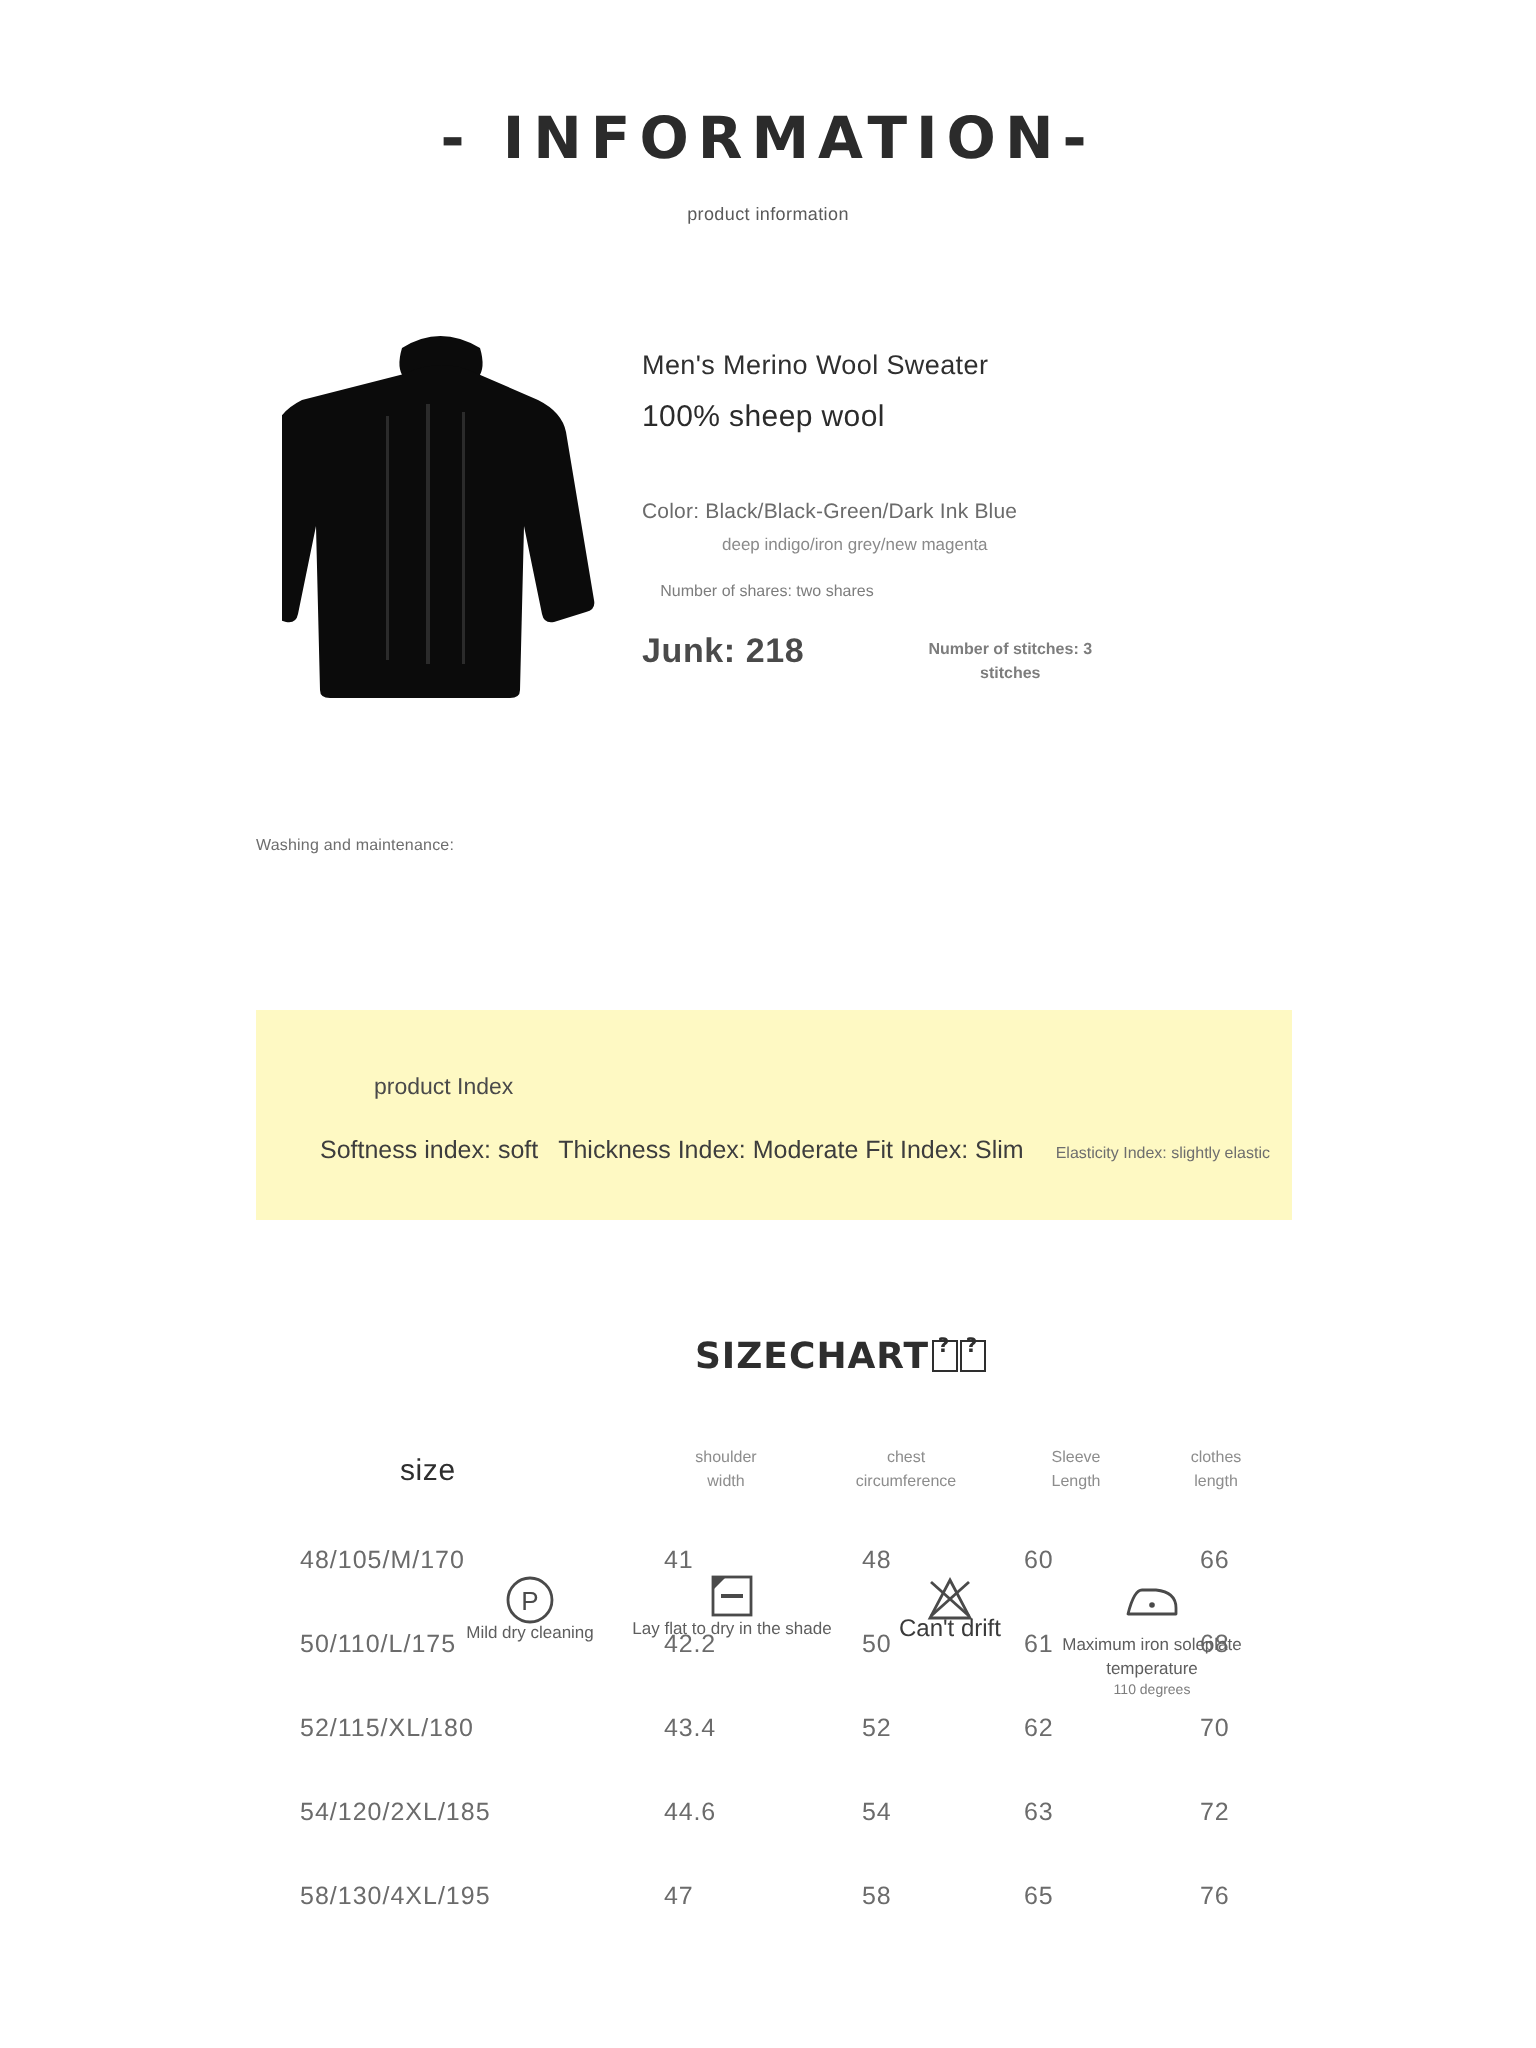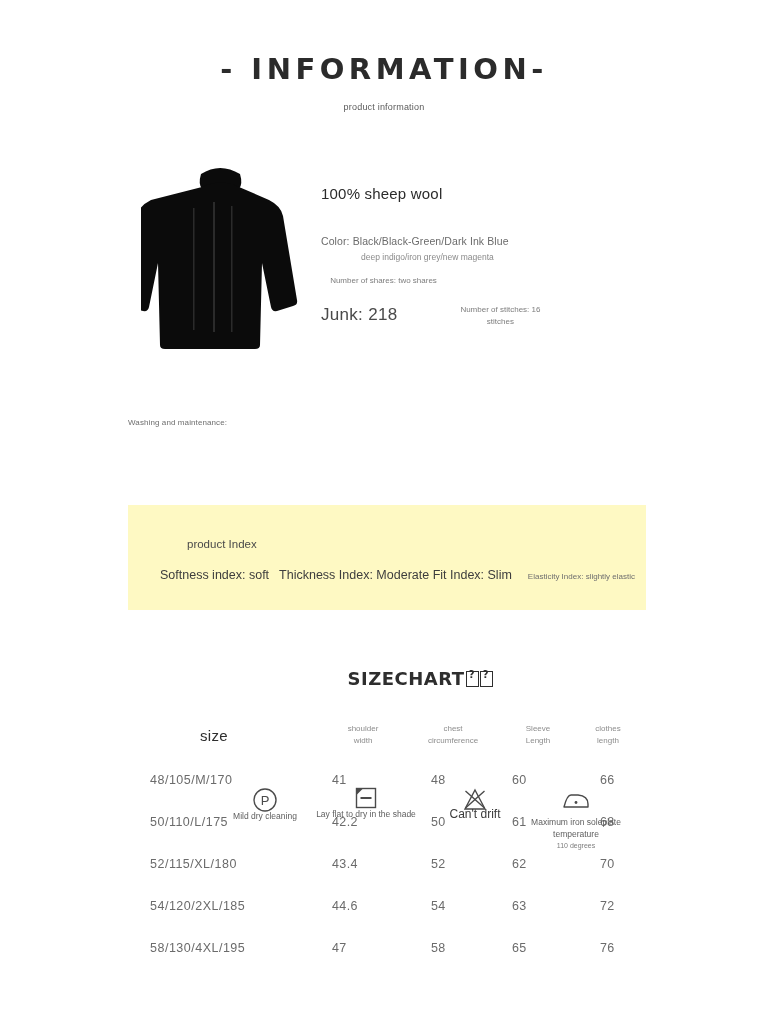--- a/index.html
+++ b/index.html
@@ -83,21 +83,22 @@
   #shares-line {
     margin-top: 14px;
     font-size: 8px;
     color: #7d7d7d;
     width: 125px;
     text-align: center;
   }
   #bottom-specs {
     margin-top: 16px;
     display: flex;
-    align-items: center;
+    align-items: flex-start;
+    font-weight: bold;
   }
   #junk-value {
     font-size: 17px;
     color: #4a4a4a;
     letter-spacing: 0.3px;
   }
   #stitches-line {
     margin-left: 53px;
     margin-top: 3px;
     font-size: 8px;
@@ -311,27 +312,28 @@
 
     <g opacity="0.13" fill="#ffffff">
       <rect x="72" y="46" width="2" height="130"></rect>
       <rect x="90" y="50" width="1.5" height="126"></rect>
       <rect x="52" y="52" width="1.5" height="122"></rect>
     </g>
   </svg>
 </div>
 
 <div id="product-info">
+  <div id="product-name">Men's Merino Wool Sweater</div>
   <div id="product-material">100% sheep wool</div>
   <div id="color-line-1">Color: Black/Black-Green/Dark Ink Blue</div>
   <div id="color-line-2">deep indigo/iron grey/new magenta</div>
   <div id="shares-line">Number of shares: two shares</div>
   <div id="bottom-specs">
     <div id="junk-value">Junk: 218</div>
-    <div id="stitches-line">Number of stitches: 16 stitches</div>
+    <div id="stitches-line">Number of stitches: 3 stitches</div>
   </div>
 </div>
 
 <div id="care-label">Washing and maintenance:</div>
 <div id="care-row">
 
   <div class="care-item" id="care-dryclean">
     <div class="care-glyph">
       <svg width="26" height="26" viewBox="0 0 26 26">
         <circle cx="13" cy="13" r="11" fill="none" stroke="#4a4a4a" stroke-width="1.4"></circle>

